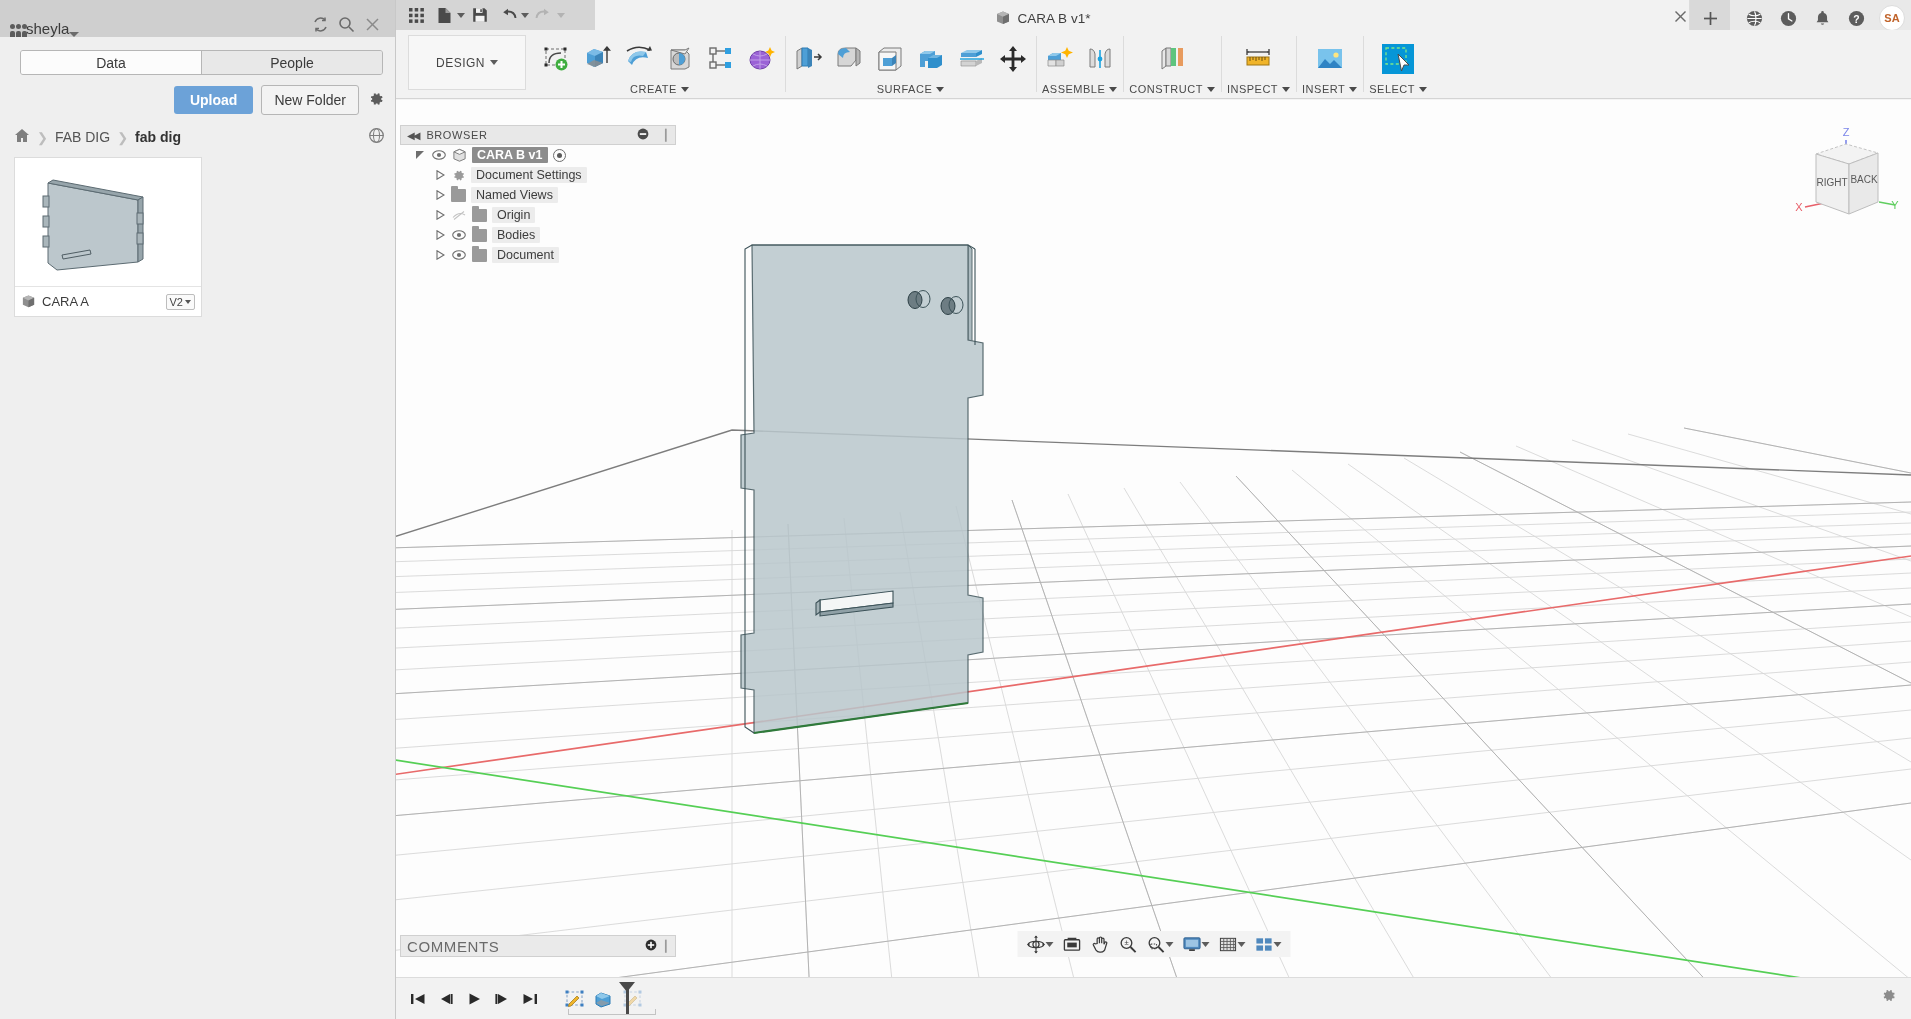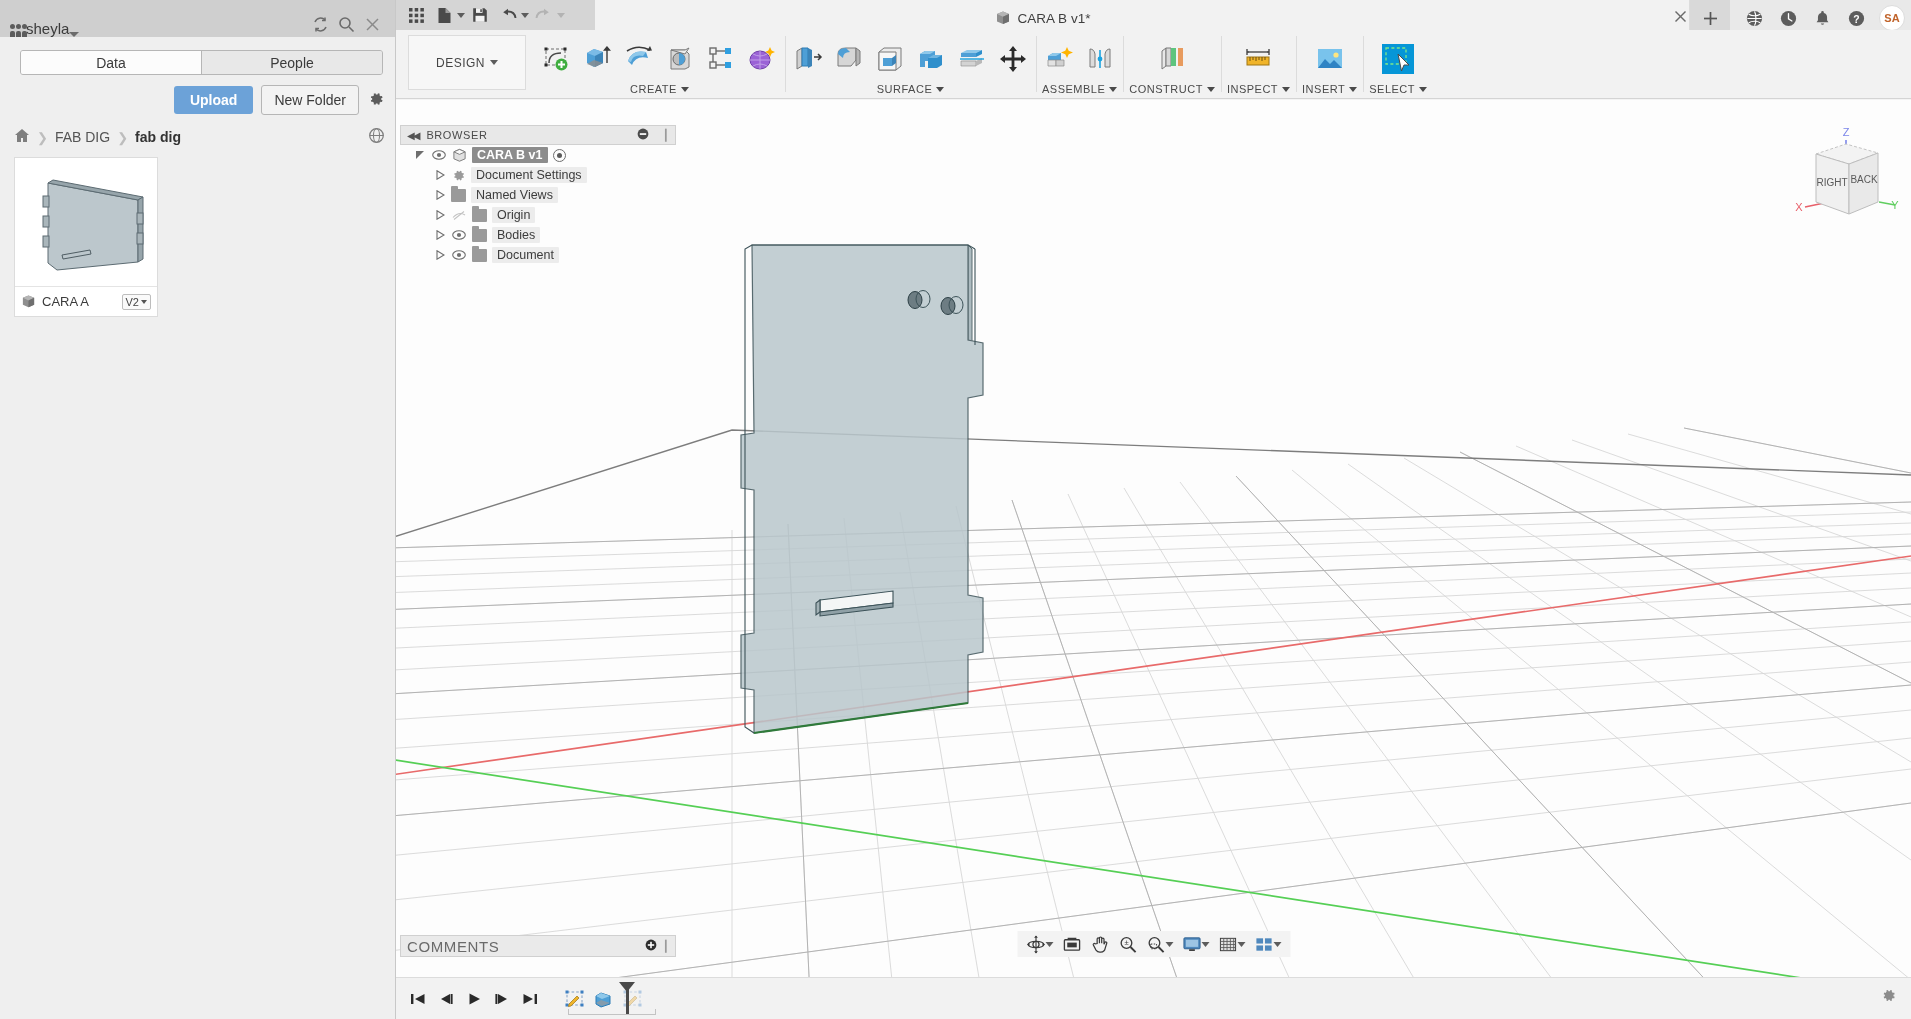--- a/index.html
+++ b/index.html
@@ -44,21 +44,21 @@
   #dp-gear { color:#5c5c5c; font-size:18px; line-height:1; }
 
   #breadcrumb { display:flex; align-items:center; gap:7px; padding:12px 0 10px 14px;
      font-size:14px; color:#444; }
   .bc-sep { color:#bdbdbd; font-size:13px; }
   .bc-item { color:#555; }
   .bc-item.current { color:#333; font-weight:bold; }
   #bc-globe { margin-left:auto; margin-right:10px; color:#7e7e7e; }
 
   #card-grid { display:flex; gap:10px; padding:0 0 0 14px; }
-  .file-card { width:144px; height:160px; background:#fff; border:1px solid #dcdcdc;
+  .file-card { width:188px; height:160px; background:#fff; border:1px solid #dcdcdc;
      display:flex; flex-direction:column; }
   .card-thumb { flex:1; position:relative; overflow:hidden; background:#fff; }
   .card-foot { height:30px; border-top:1px solid #e4e4e4; display:flex;
      align-items:center; padding:0 6px; gap:6px; background:#fff; }
   .cube-ico { width:15px; height:15px; flex:none; }
   .card-name { font-size:13px; color:#3b3b3b; flex:1; white-space:nowrap;
      overflow:hidden; }
   .ver-chip { border:1px solid #bdbdbd; border-radius:2px; font-size:11px;
      color:#444; padding:1px 3px; display:flex; align-items:center; gap:2px;
      background:#fafafa; }

